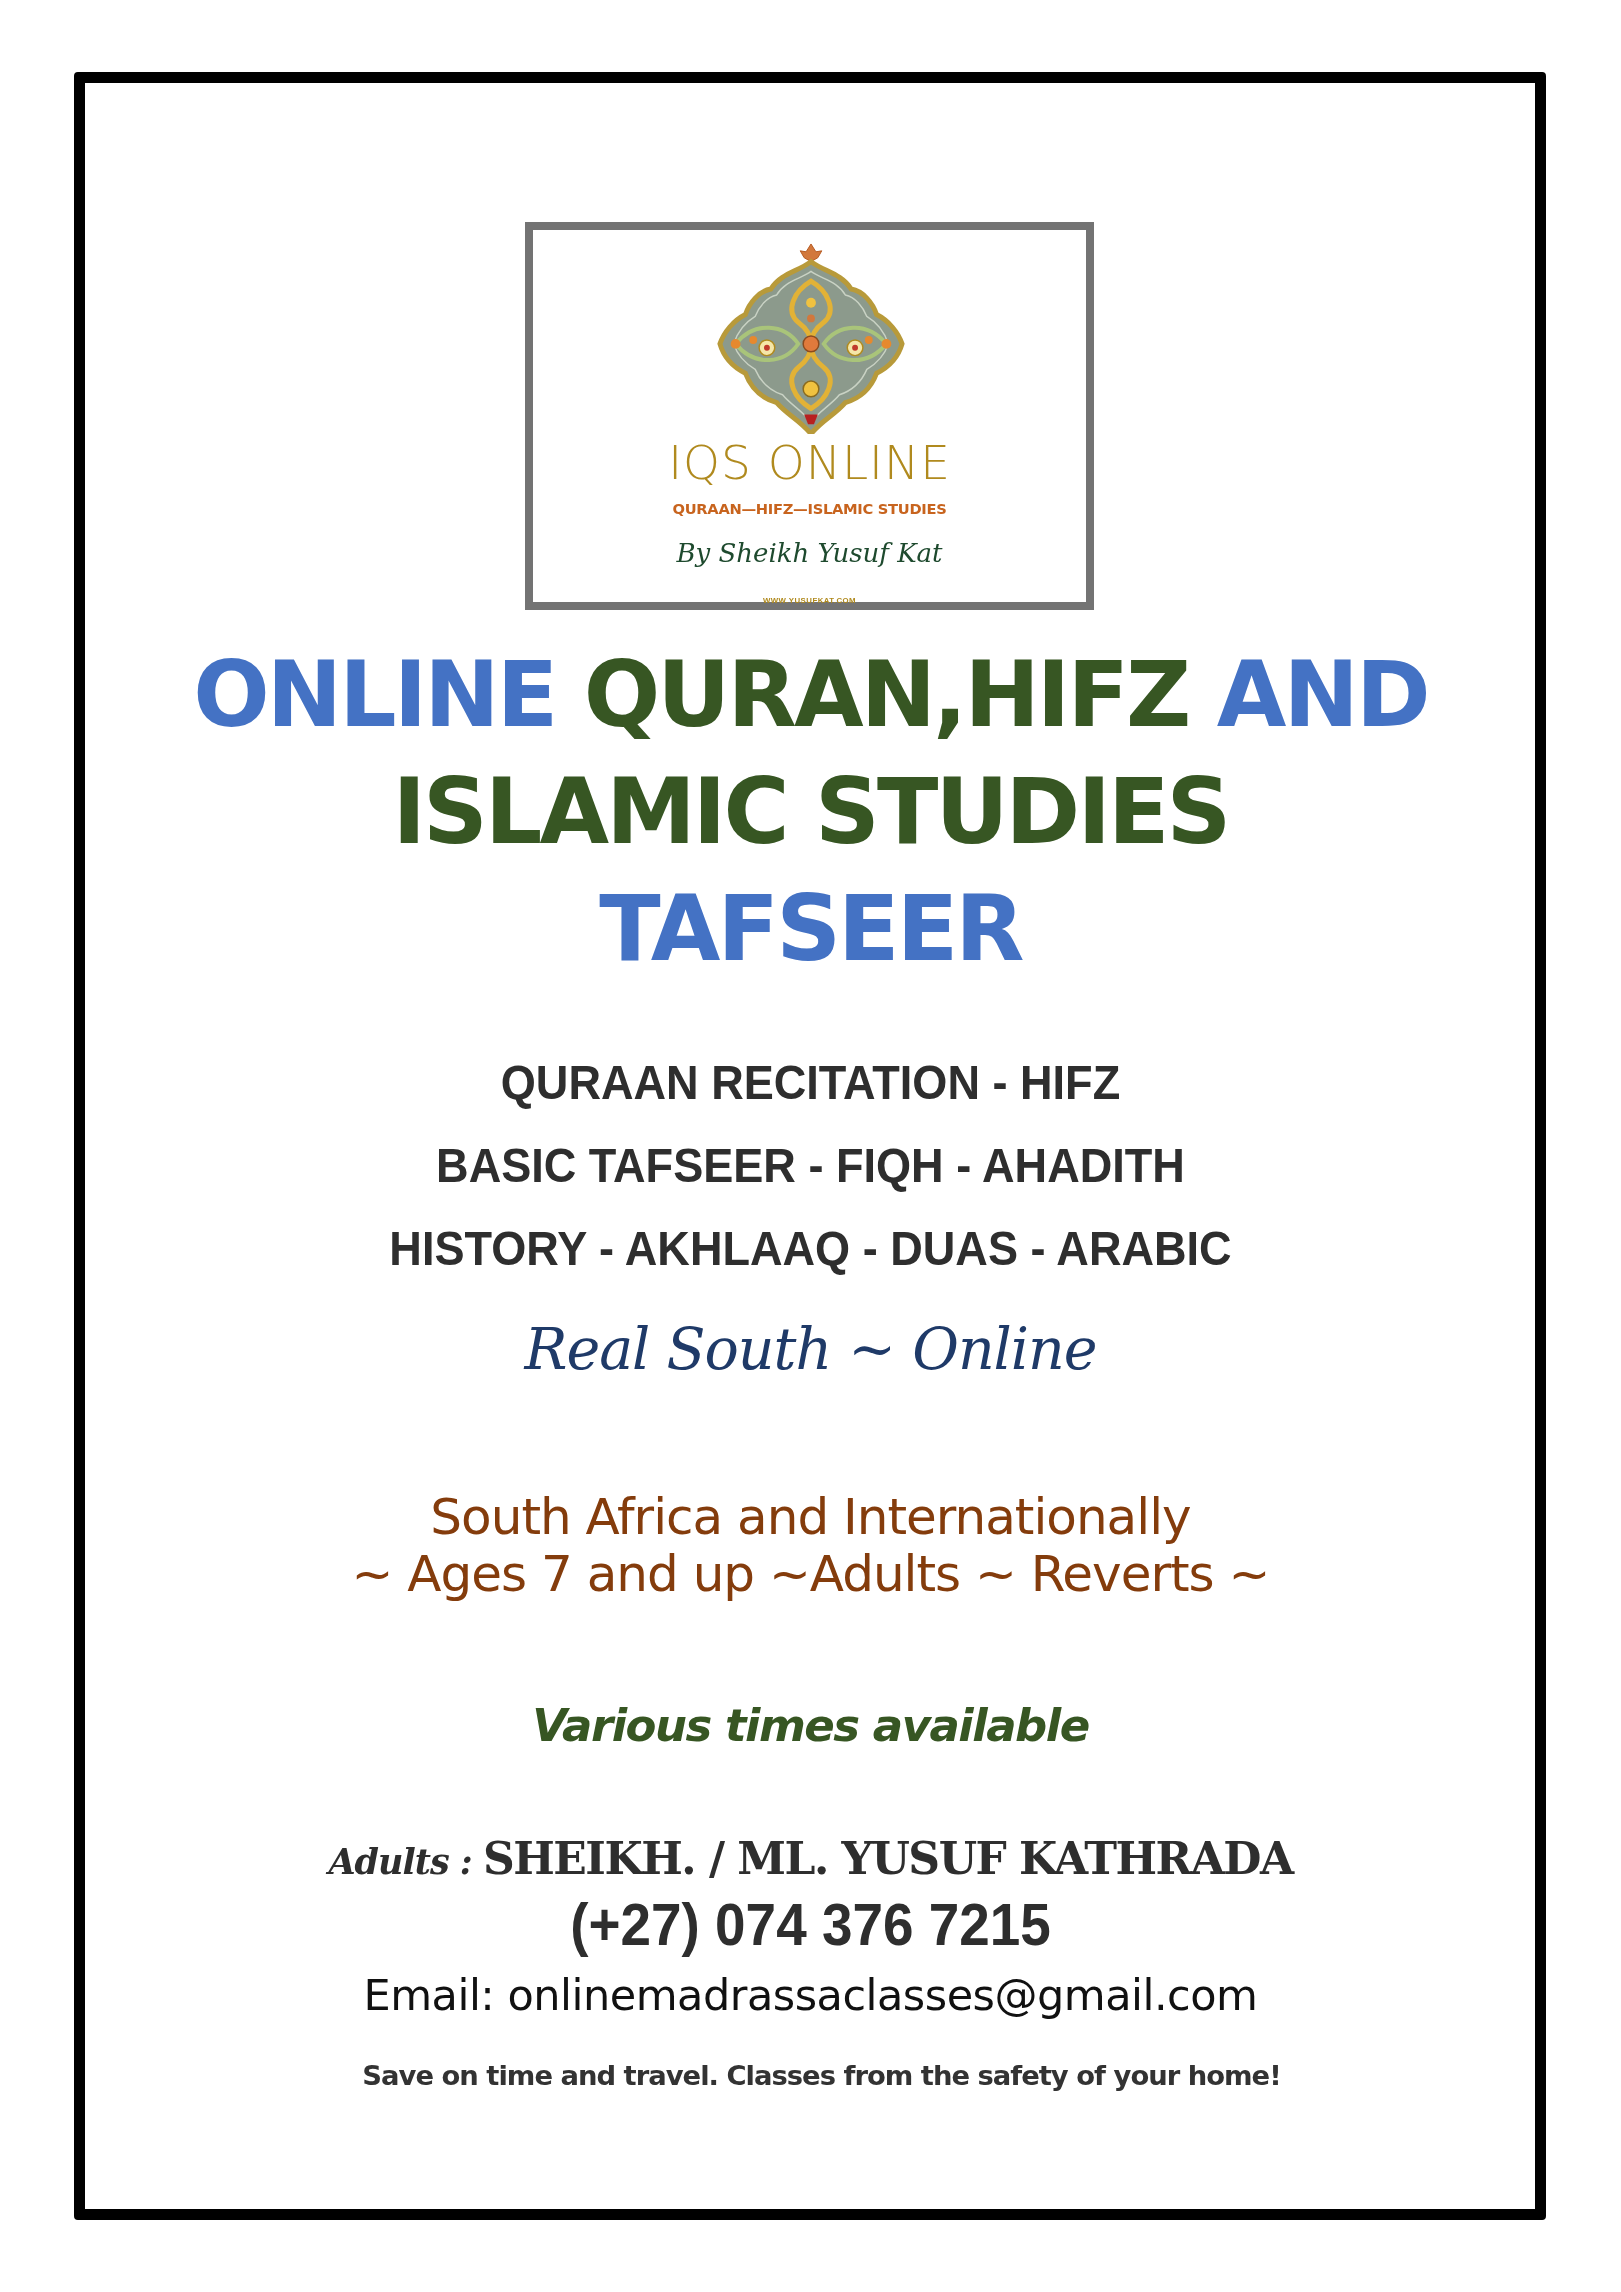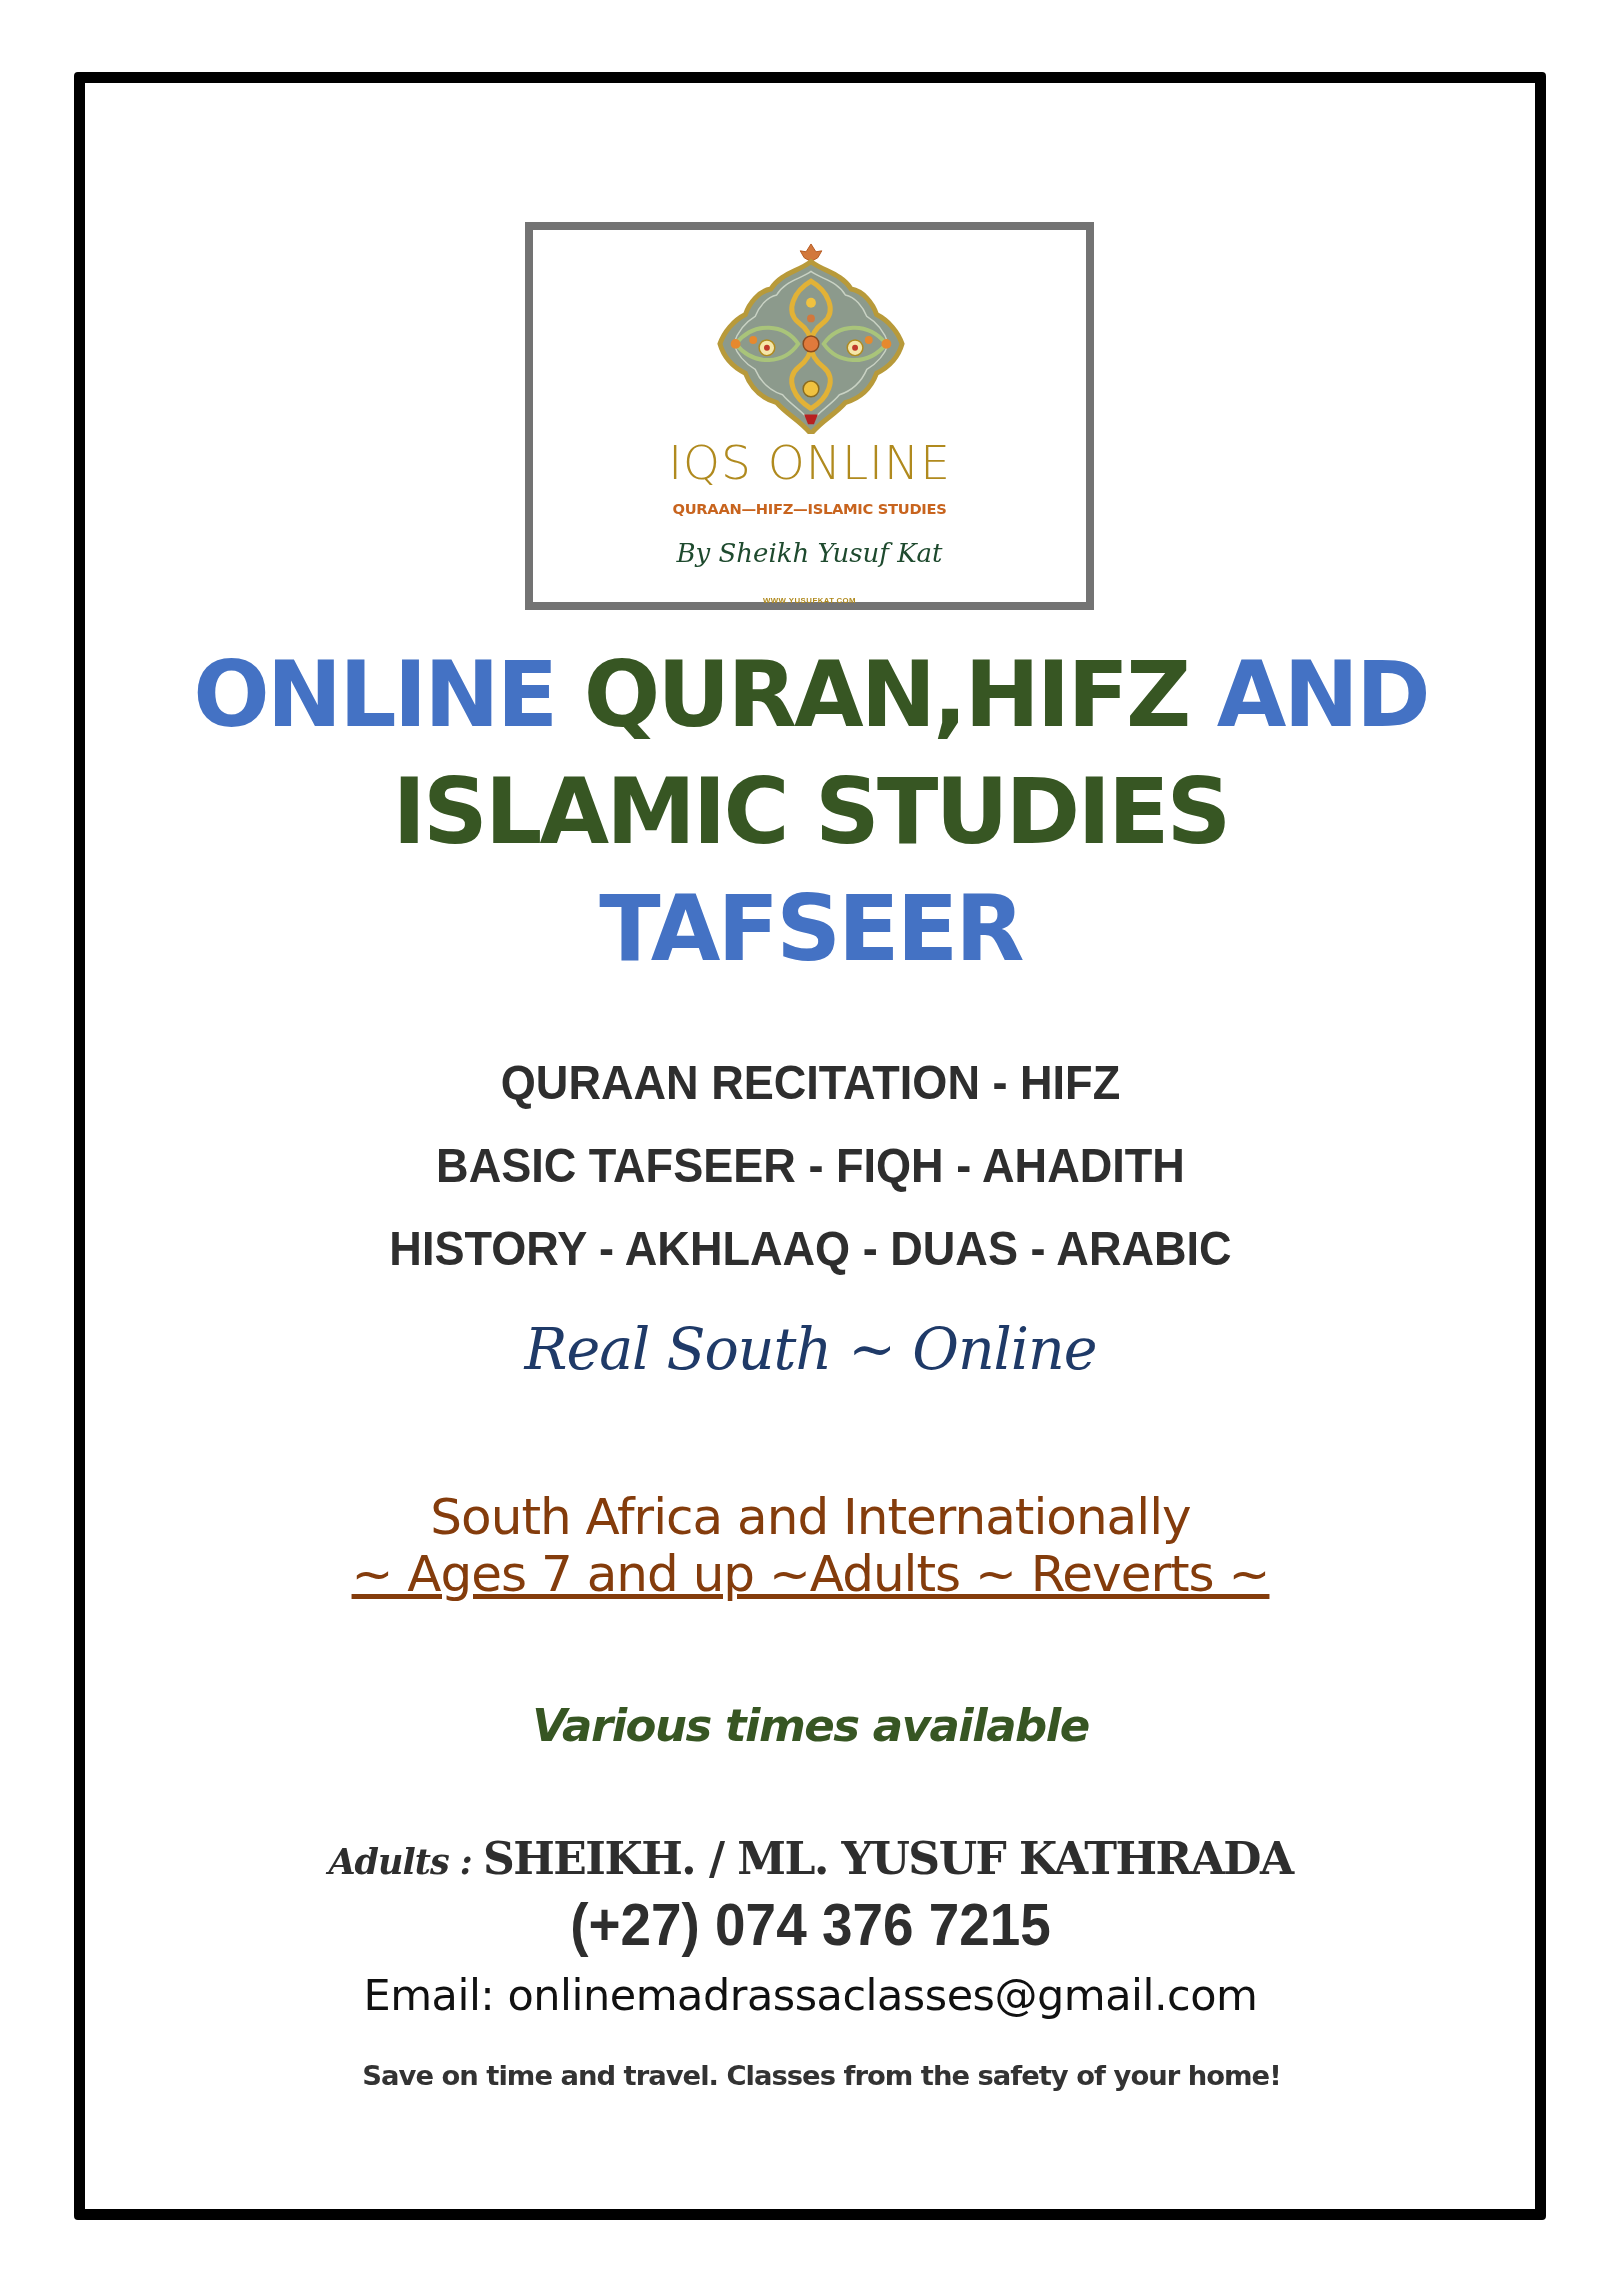--- a/index.html
+++ b/index.html
@@ -133,21 +133,21 @@
 <div class="line headline hl-green" style="top:767px;">ISLAMIC STUDIES</div>
 <div class="line headline hl-blue" style="top:884px;">TAFSEER</div>
 
 <div class="line subjects" style="top:1058px;">QURAAN RECITATION - HIFZ</div>
 <div class="line subjects" style="top:1141px;">BASIC TAFSEER - FIQH - AHADITH</div>
 <div class="line subjects" style="top:1224px;">HISTORY - AKHLAAQ - DUAS - ARABIC</div>
 
 <div class="line realtime" style="top:1321px;">Real South  ~ Online</div>
 
 <div class="line audience" style="top:1492px;">South Africa and Internationally</div>
-<div class="line audience" style="top:1549px;text-decoration:underline;">~ Ages 7 and up ~Adults ~ Reverts ~</div>
+<div class="line audience" style="top:1549px;">~ Ages 7 and up ~Adults ~ Reverts ~</div>
 
 <div class="line various" style="top:1703px;">Various times available</div>
 
 <div class="line contact" style="top:1837px;">
   <span class="label">Adults : </span><span class="name">SHEIKH. / ML. YUSUF KATHRADA</span>
 </div>
 <div class="line phone" style="top:1896px;">(+27) 074 376 7215</div>
 <div class="line email" style="top:1974px;">Email: onlinemadrassaclasses@gmail.com</div>
 
 <div class="line footer-note" style="top:2062px;">Save on time and travel.  Classes from the safety of your home!</div>

